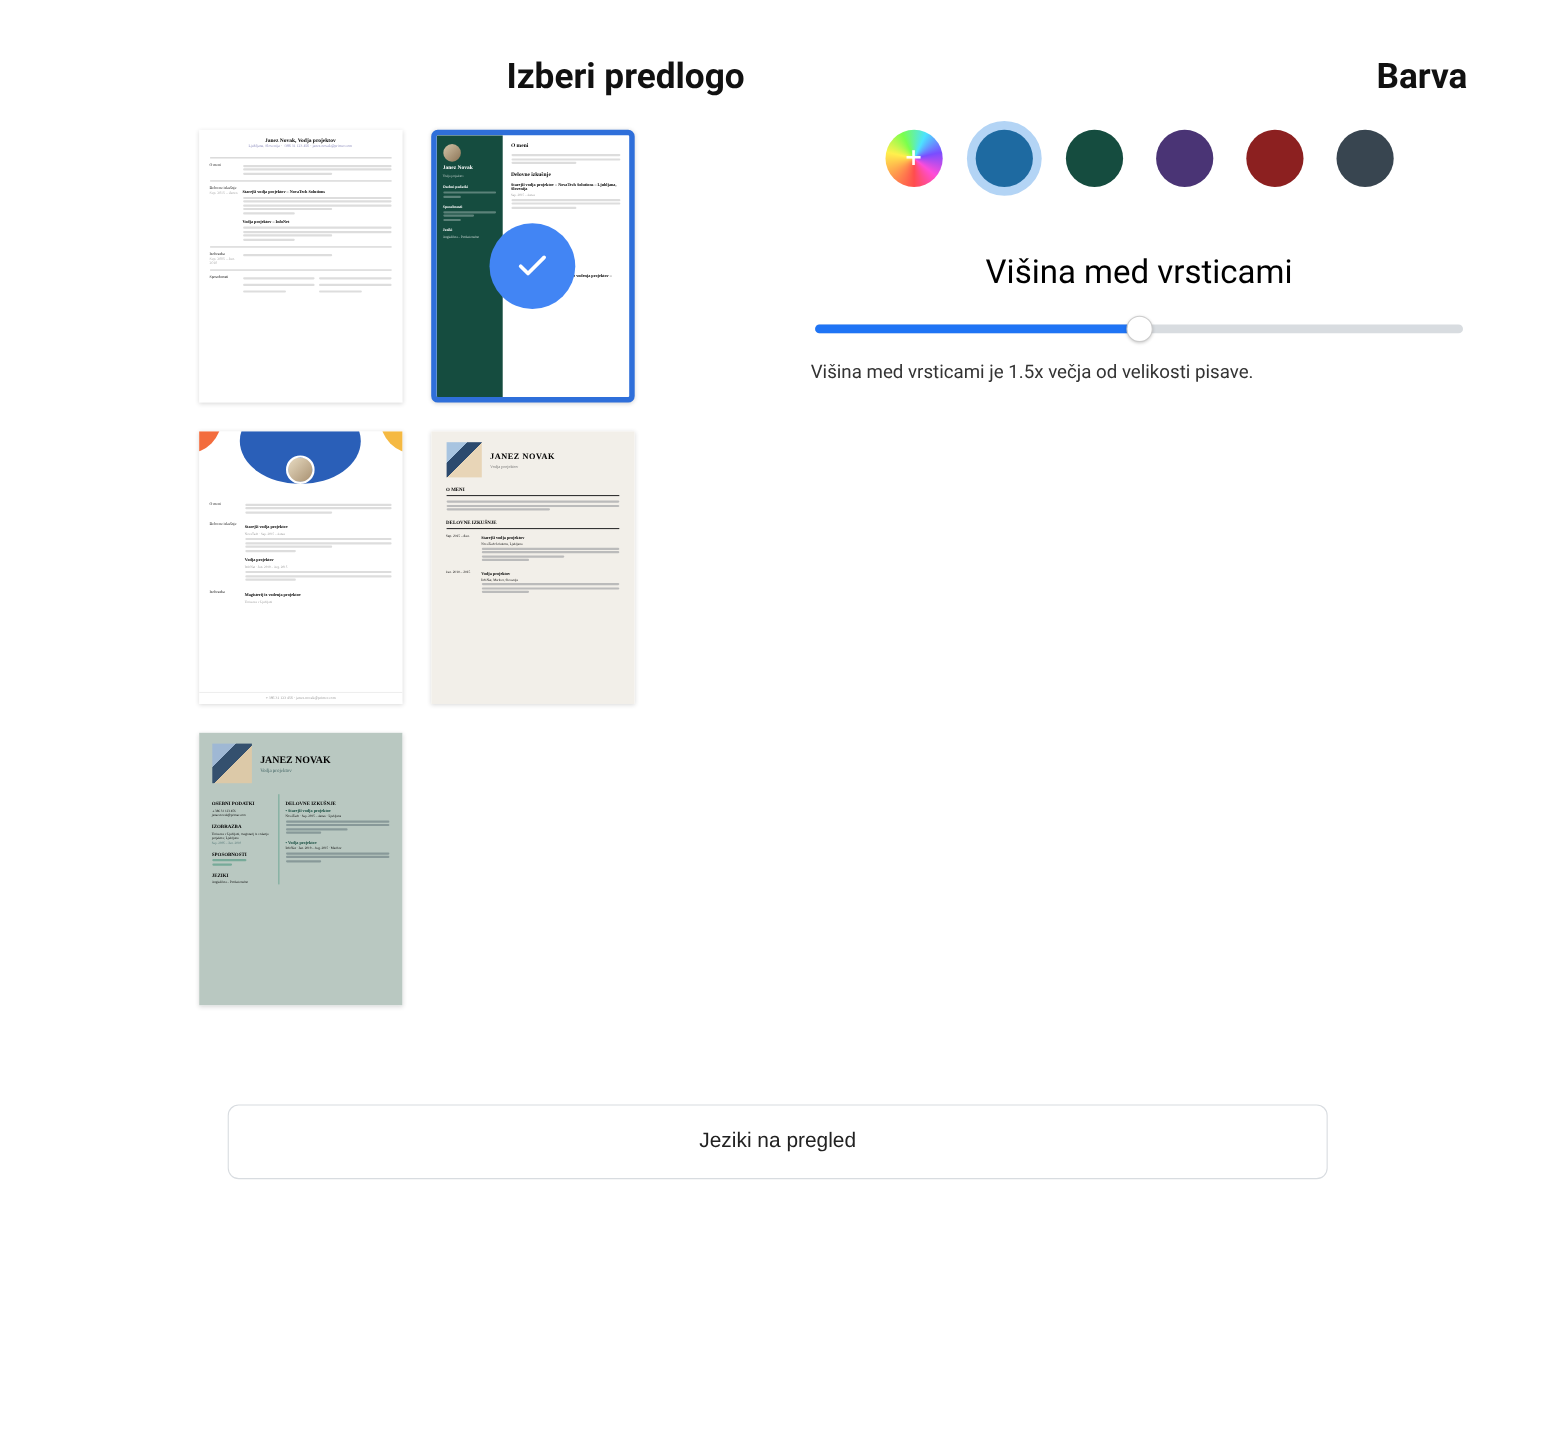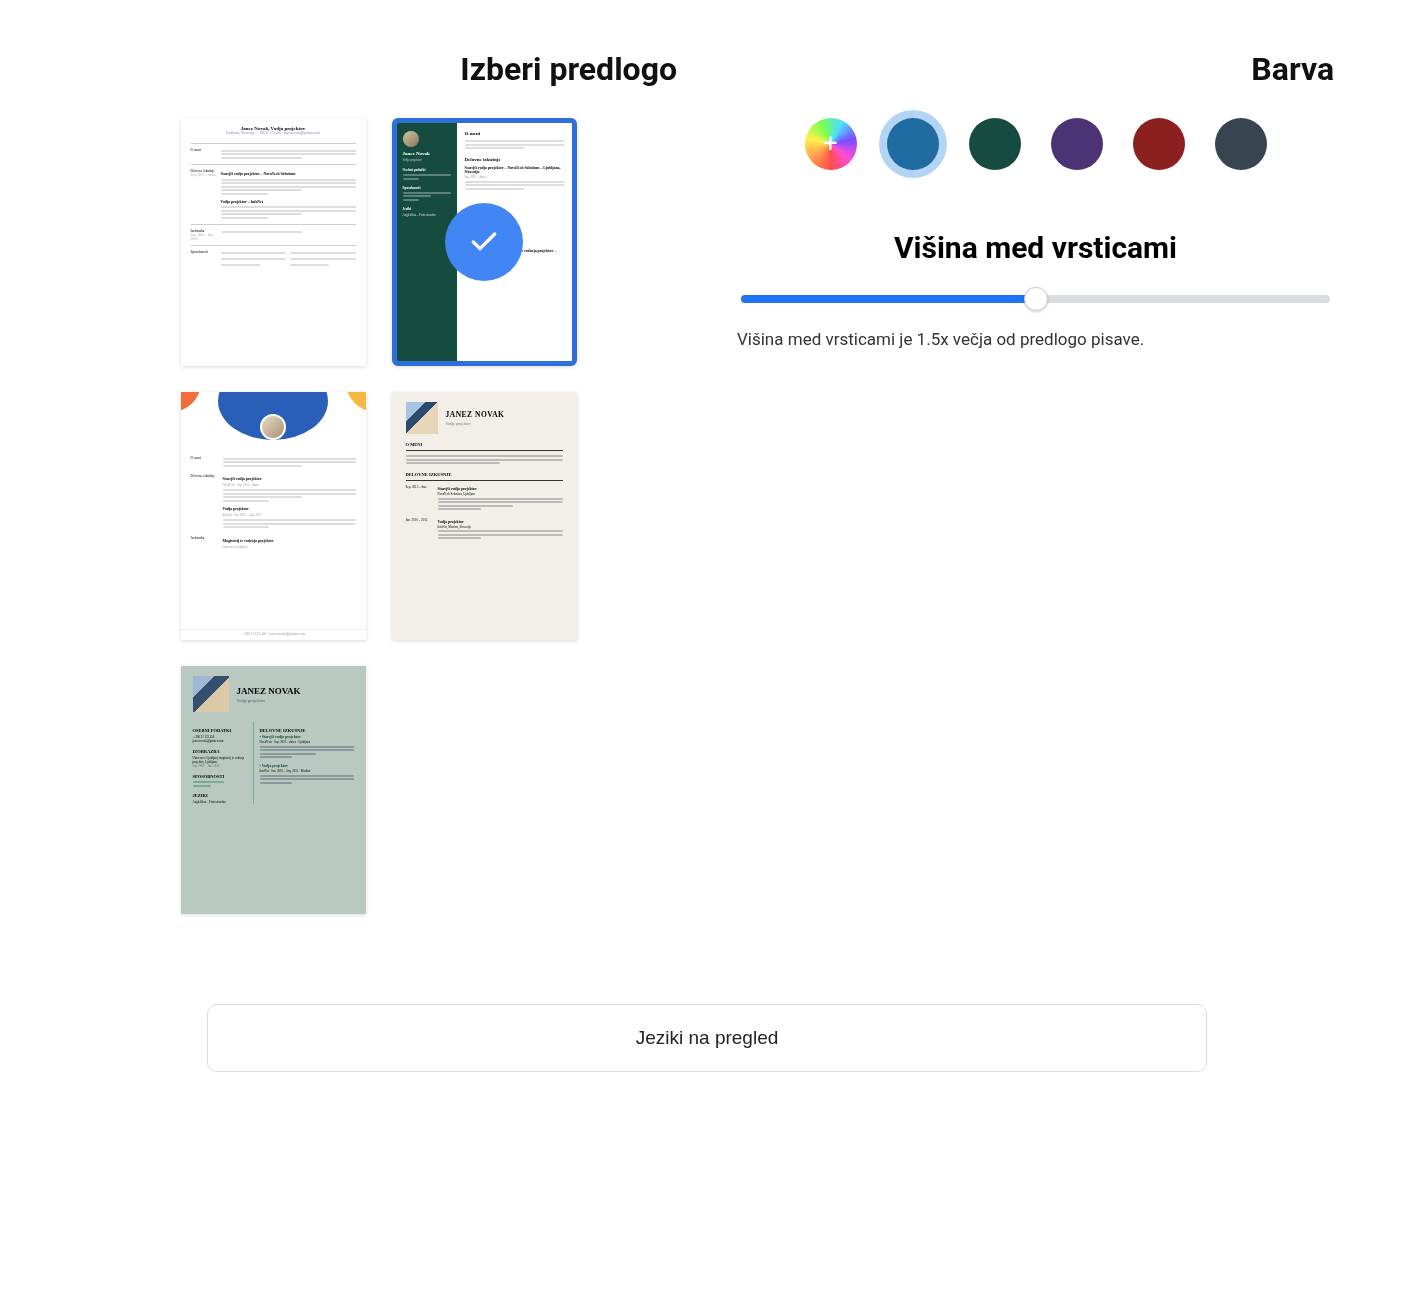--- a/index.html
+++ b/index.html
@@ -137,21 +137,21 @@
       font-weight: 400;
     }
     .swatch.selected {
       box-shadow: 0 0 0 8px #b3d4f5;
     }
 
     
     .slider-section { margin-top: 40px; }
     .slider-title {
       font-size: 30px;
-      font-weight: 700;
+      font-weight: 400;
       text-align: center;
       margin-bottom: 30px;
     }
     .slider-track {
       position: relative;
       height: 8px;
       background: #d8dce0;
       border-radius: 4px;
       margin: 0 4px 26px;
     }
@@ -435,18 +435,18 @@
         <div class="swatch" style="background: rgb(140, 32, 32);"></div>
         <div class="swatch" style="background: rgb(56, 69, 80);"></div>
       </div>
 
     <div class="slider-section">
       <h2 class="slider-title">Višina med vrsticami</h2>
       <div class="slider-track">
         <div class="slider-fill" id="slider-fill" style="width: 50%;"></div>
         <div class="slider-thumb" id="slider-thumb" style="left: 50%;"></div>
       </div>
-      <div class="slider-caption">Višina med vrsticami je 1.5x večja od predlogo pisave.</div>
+      <div class="slider-caption">Višina med vrsticami je 1.5x večja od velikosti pisave.</div>
     </div>
   </div>
 </div>
 
 <button class="back-button">Jeziki na pregled</button>
 
 </body></html>

